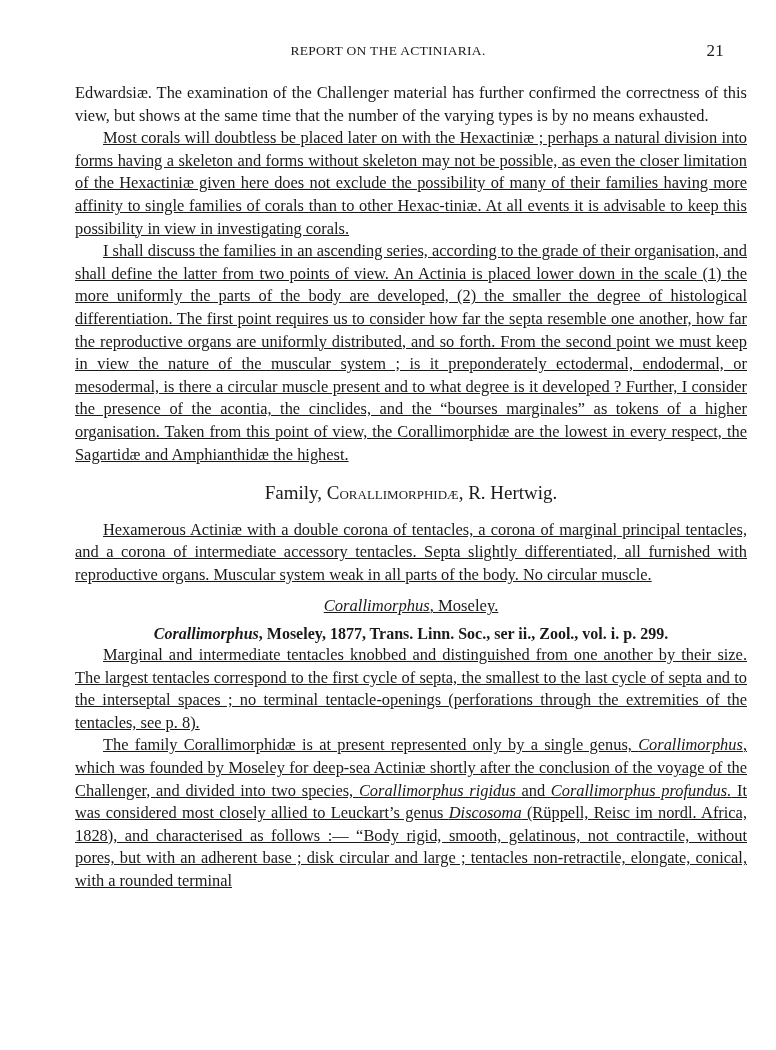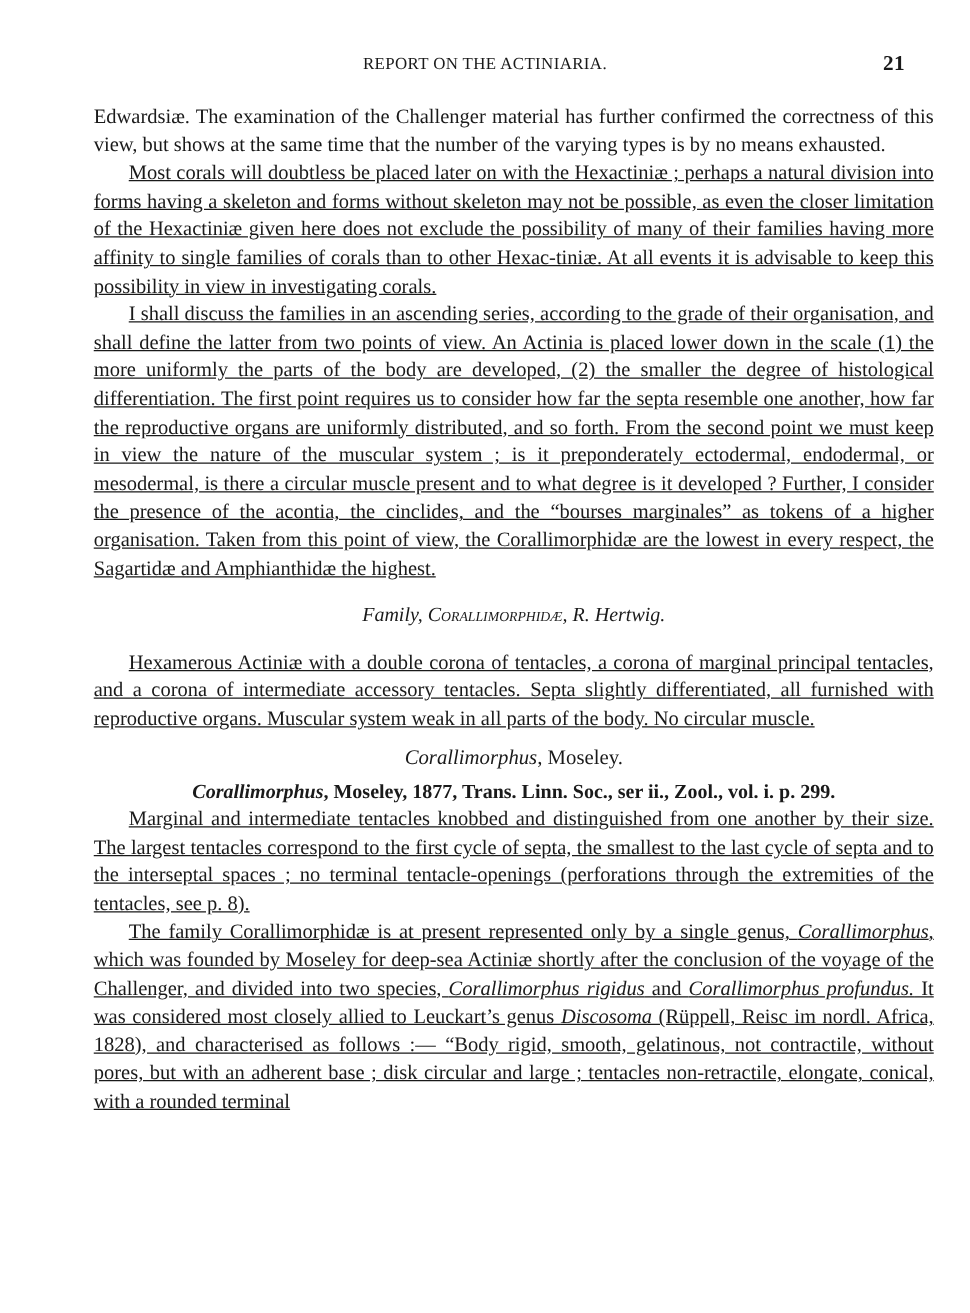--- a/index.html
+++ b/index.html
@@ -2,28 +2,28 @@
 <html><head>
 <meta charset="utf-8">
 <style>
   html, body { margin: 0; padding: 0; background: #ffffff; }
   body { width: 776px; height: 1050px; overflow: hidden; position: relative;
          font-family: "Liberation Serif", "DejaVu Serif", serif; color: #1a1a1a; }
   .page { position: absolute; left: 52px; top: 0; width: 672px; }
   .running-head { position: absolute; top: 43px; left: 0; width: 672px; height: 20px;
                   font-size: 13.5px; letter-spacing: 0.3px; }
   .running-head .title { position: absolute; left: 0; right: 0; text-align: center; top: 0; }
-  .running-head .pageno { position: absolute; right: 0; top: -2px; font-size: 17px; font-weight: bold; }
+  .running-head .pageno { position: absolute; right: 0; top: -2px; font-size: 17px; font-weight: normal; }
   .body { position: absolute; top: 82px; left: 0; width: 672px; font-size: 16.4px; line-height: 22.6px;
           text-align: justify; margin-left: 23px; }
   .body p { margin: 0; }
   .indent { text-indent: 28px; text-decoration: underline; }
-  .heading { text-align: center; margin: 16px 0 14px 0 !important; font-size: 16px; font-style: italic; }
+  .heading { text-align: center; margin: 16px 0 14px 0 !important; font-size: 19px; }
   .heading .sc { font-variant: small-caps; }
-  .genus { text-align: center; margin: 9px 0 6px 0 !important; font-size: 16.6px; }
+  .genus { text-align: center; margin: 9px 0 6px 0 !important; font-size: 16.6px; text-decoration: underline; }
   .cite { text-align: center; font-size: 16px; margin: 0 0 0 0 !important; line-height: 20px; font-weight: bold; }
   .cite i { font-weight: bold; }
   i { font-style: italic; }
 </style>
 </head>
 <body>
 
 <div class="page">
 
   <div class="running-head">

